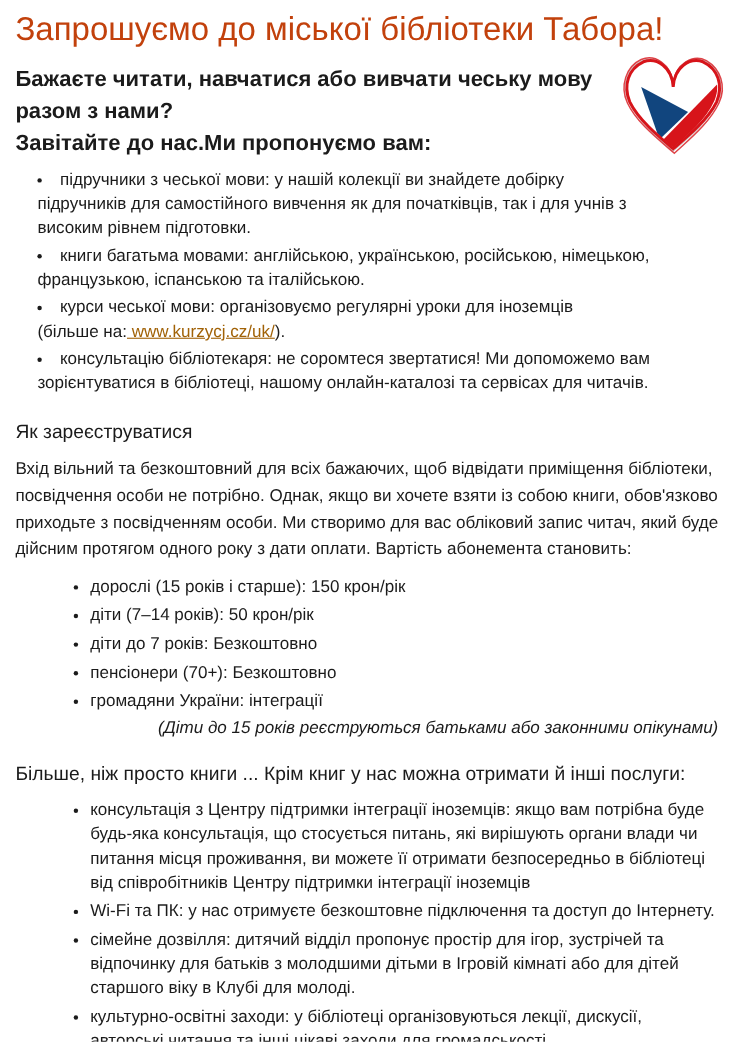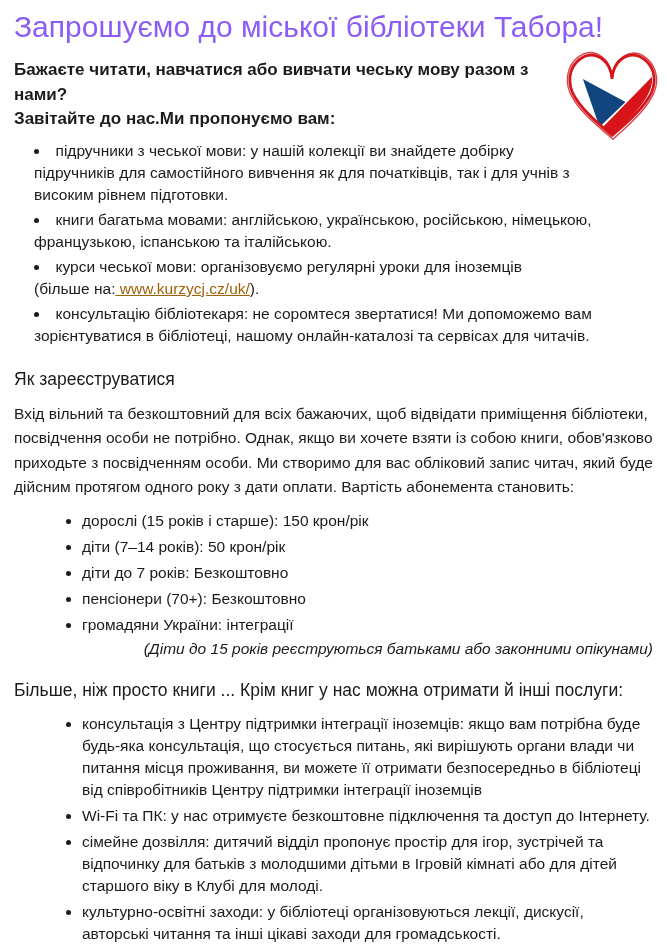--- a/index.html
+++ b/index.html
@@ -8,30 +8,30 @@
     width:667px; height:947px;
     font-family:"Liberation Sans","DejaVu Sans",sans-serif;
     color:#1b1b1b;
     display:flex; flex-direction:column;
     overflow:hidden;
     position:relative;
   }
   .page { padding:8px 14px 0 14px; flex:1 1 auto; }
 
   h1.title {
-    color:#8b5cf6;
+    color:#c2410c;
     font-size:30px;
     font-weight:400;
     letter-spacing:0;
     margin:2px 0 14px 0;
     white-space:nowrap;
   }
   .intro {
     font-weight:700;
-    font-size:17px;
+    font-size:20px;
     line-height:1.45;
     white-space:pre-line;
     margin:0 0 8px 0;
     max-width:560px;
   }
   .heart-wrap {
     position:absolute;
     top:44px; left:560px;
     width:104px; height:120px;
     pointer-events:none;

